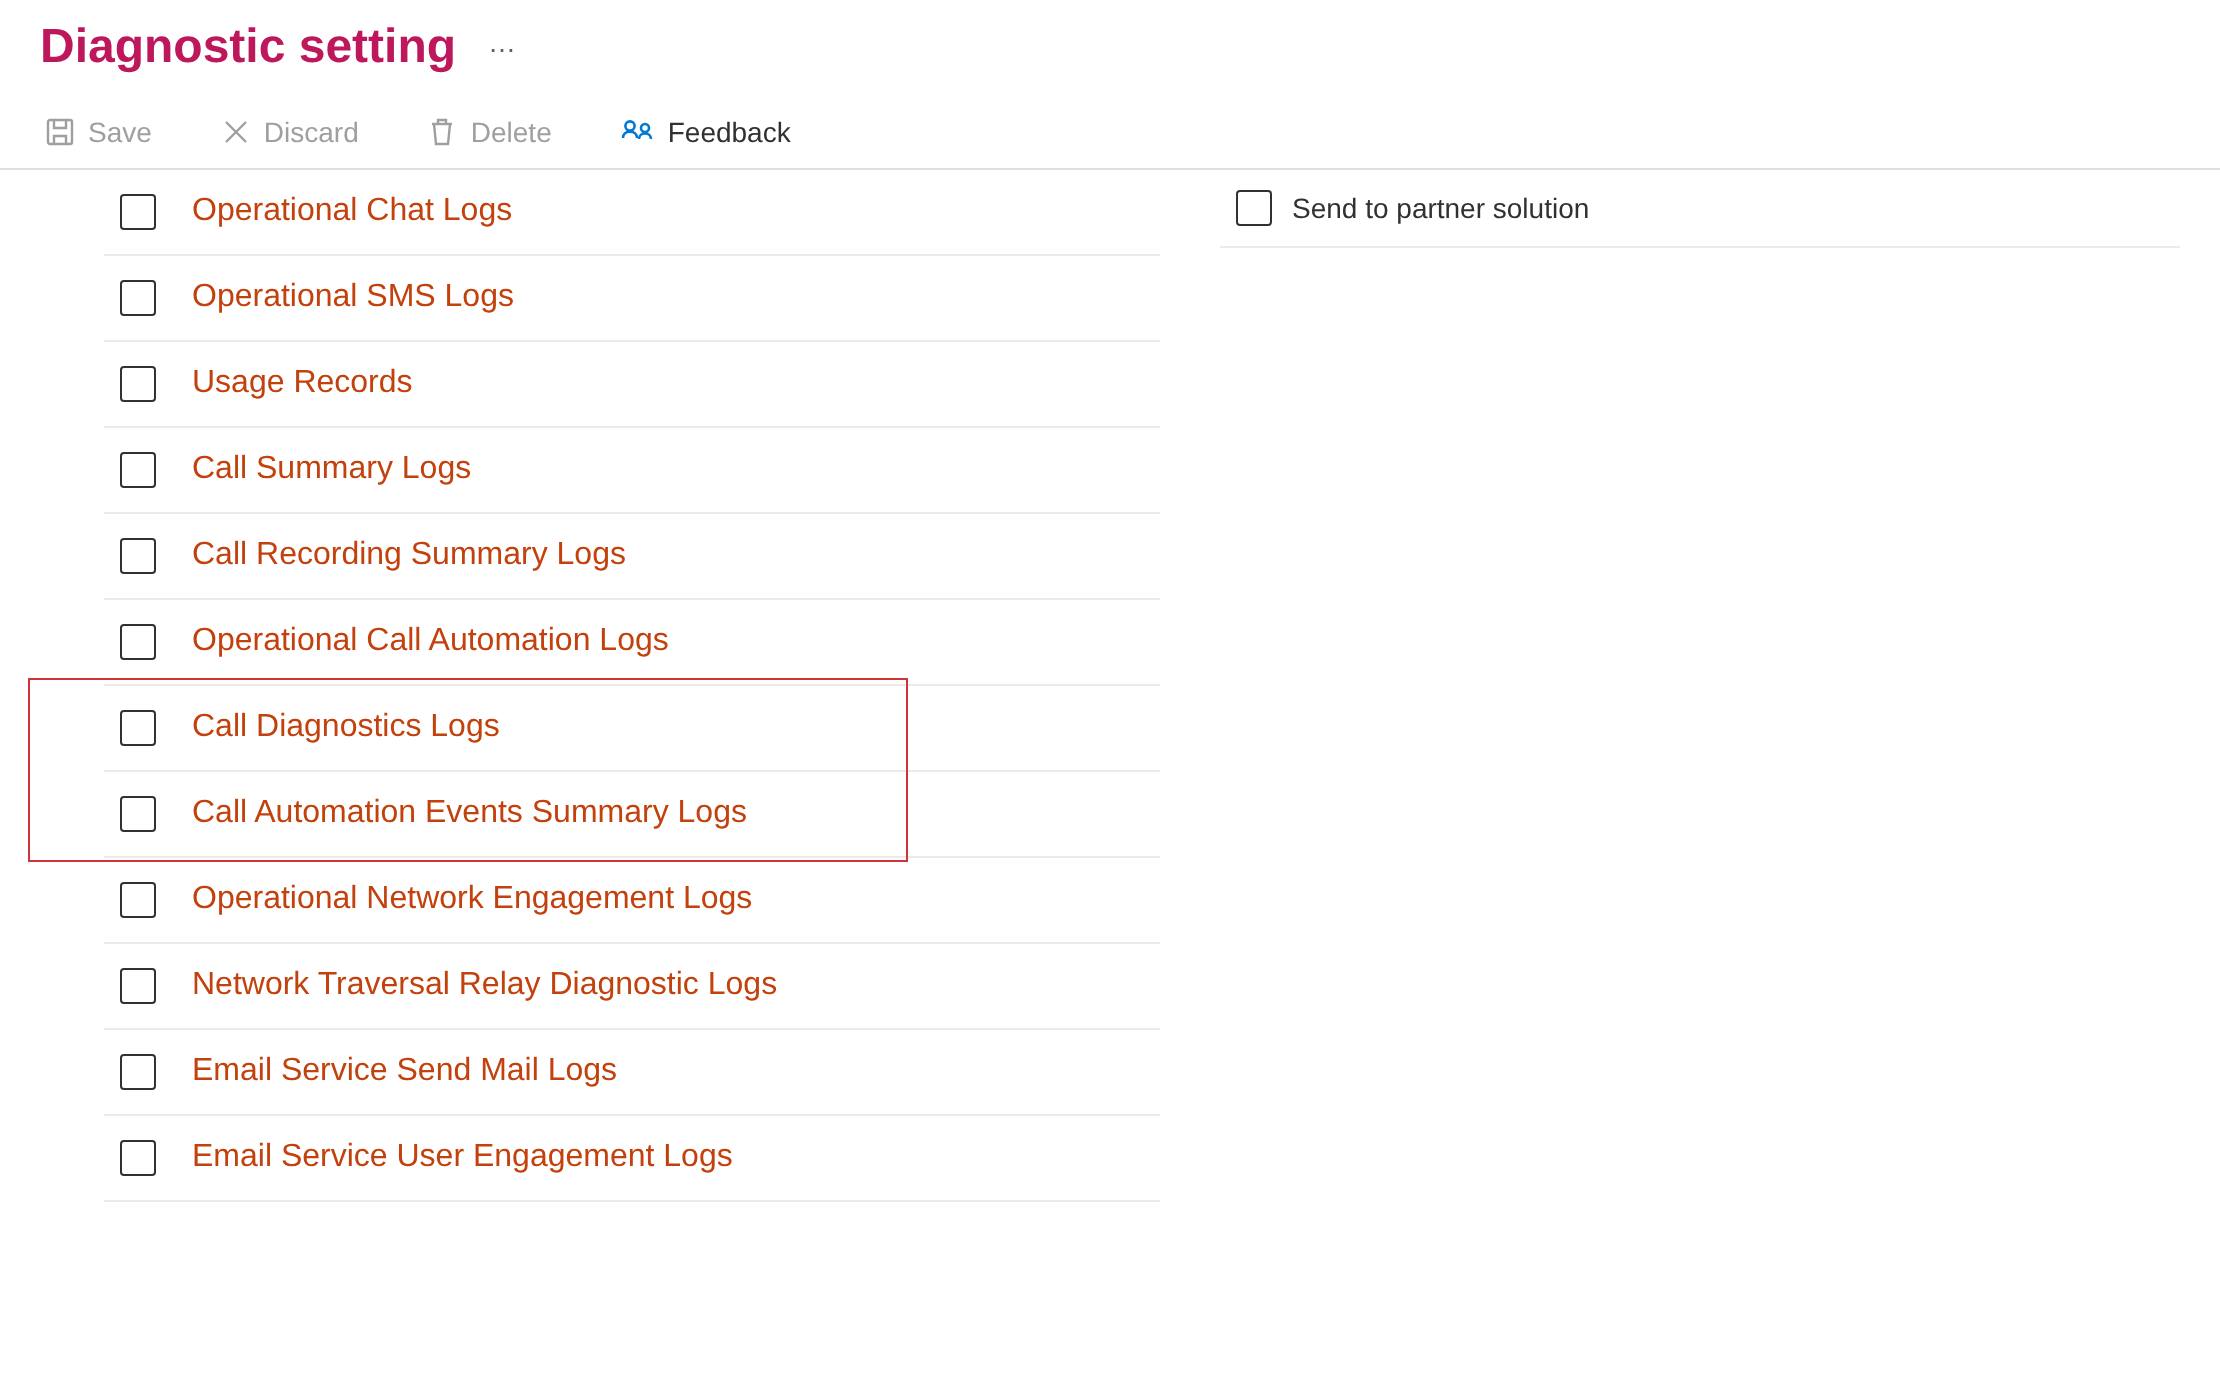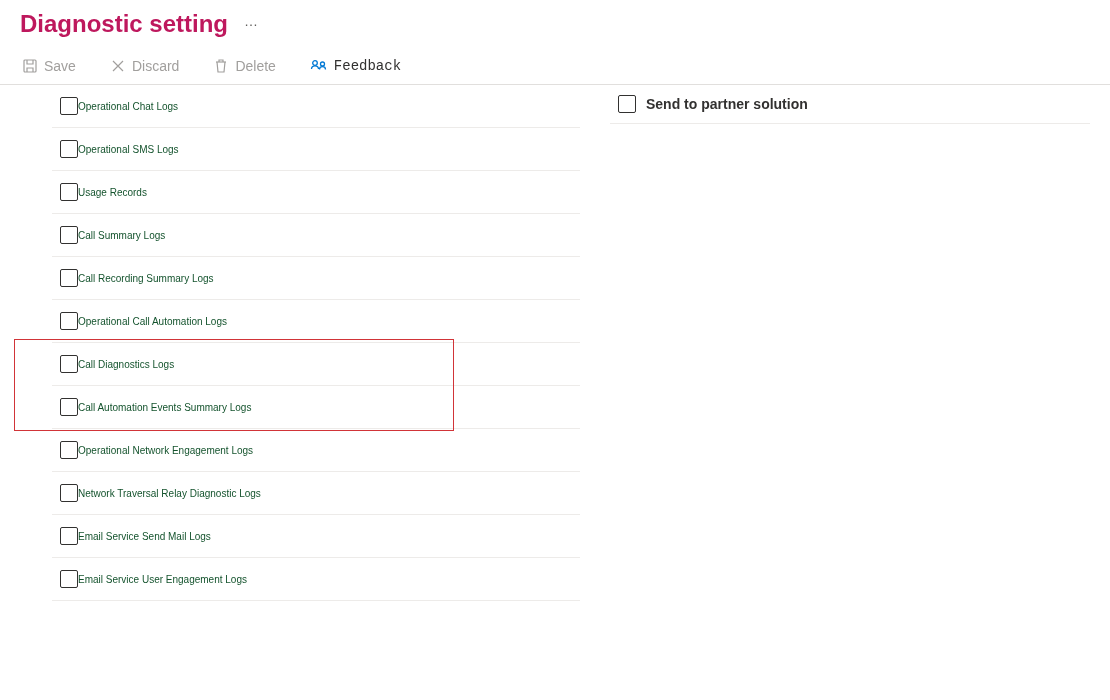--- a/index.html
+++ b/index.html
@@ -45,45 +45,44 @@
       background: none;
       border: none;
       font-size: 14px;
       padding: 2px 2px;
     }
     .tb-btn svg { flex-shrink: 0; }
     .tb-btn.feedback {
       color: #0078d4;
       font-weight: 400;
     }
-    .tb-btn.feedback span { color: #323130; font-family: Liberation Mono, monospace; }
+    .tb-btn.feedback span { color: #323130; }
     .content {
       display: flex;
       padding-top: 0;
     }
     .left-col {
       width: 580px;
       padding-left: 52px;
       padding-right: 0;
       position: relative;
     }
     .right-col {
       flex: 1;
       padding-left: 30px;
       padding-right: 20px;
-      font-weight: bold;
     }
     .log-row {
       display: flex;
       align-items: center;
       padding: 12px 8px;
       border-bottom: 1px solid #edebe9;
-      gap: 0;
-      font-size: 10px;
-      color: #14532d;
+      gap: 18px;
+      font-size: 16px;
+      color: #c2410c;
     }
     .log-row:first-child { border-top: none; }
     .cb {
       width: 18px;
       height: 18px;
       border: 1px solid #323130;
       border-radius: 2px;
       background: #fff;
       cursor: pointer;
       flex-shrink: 0;

